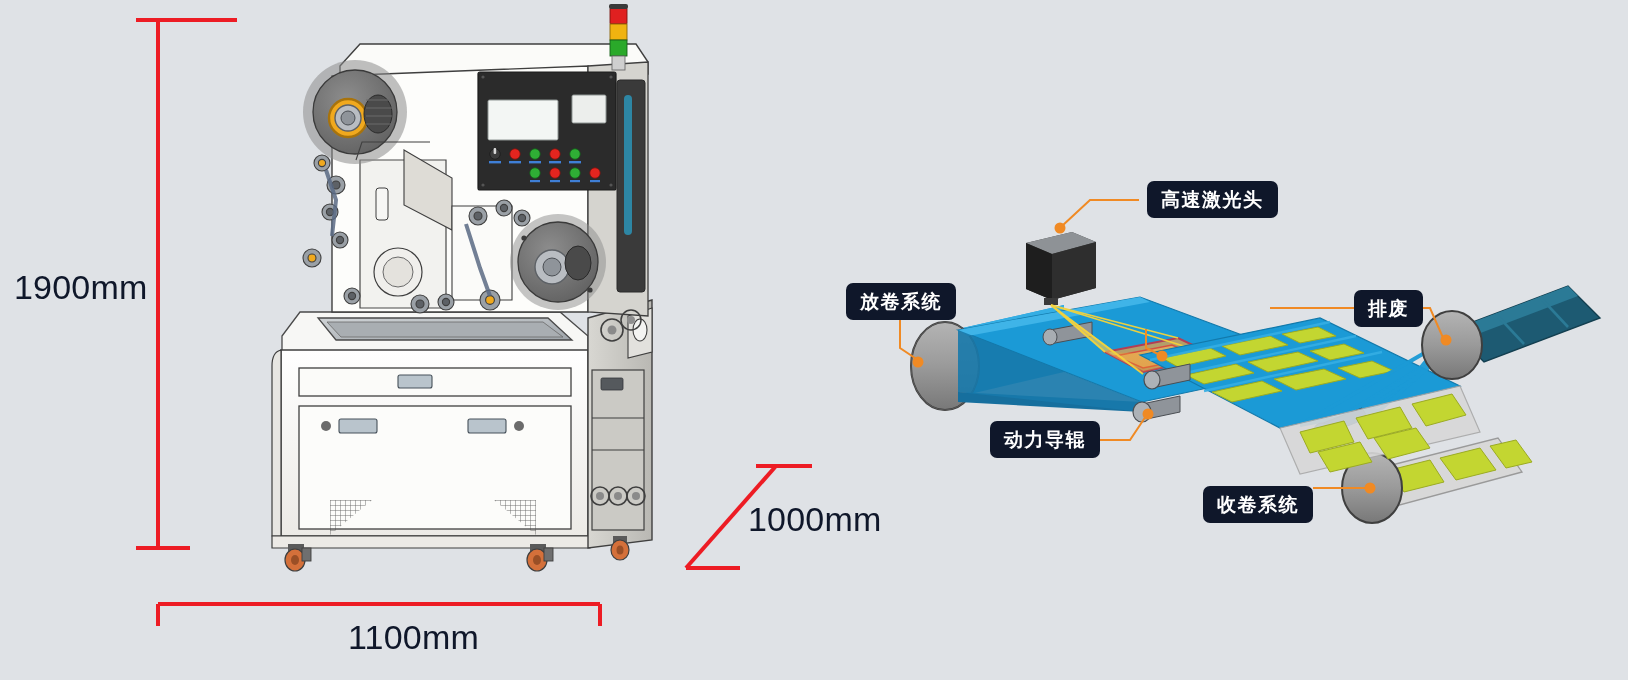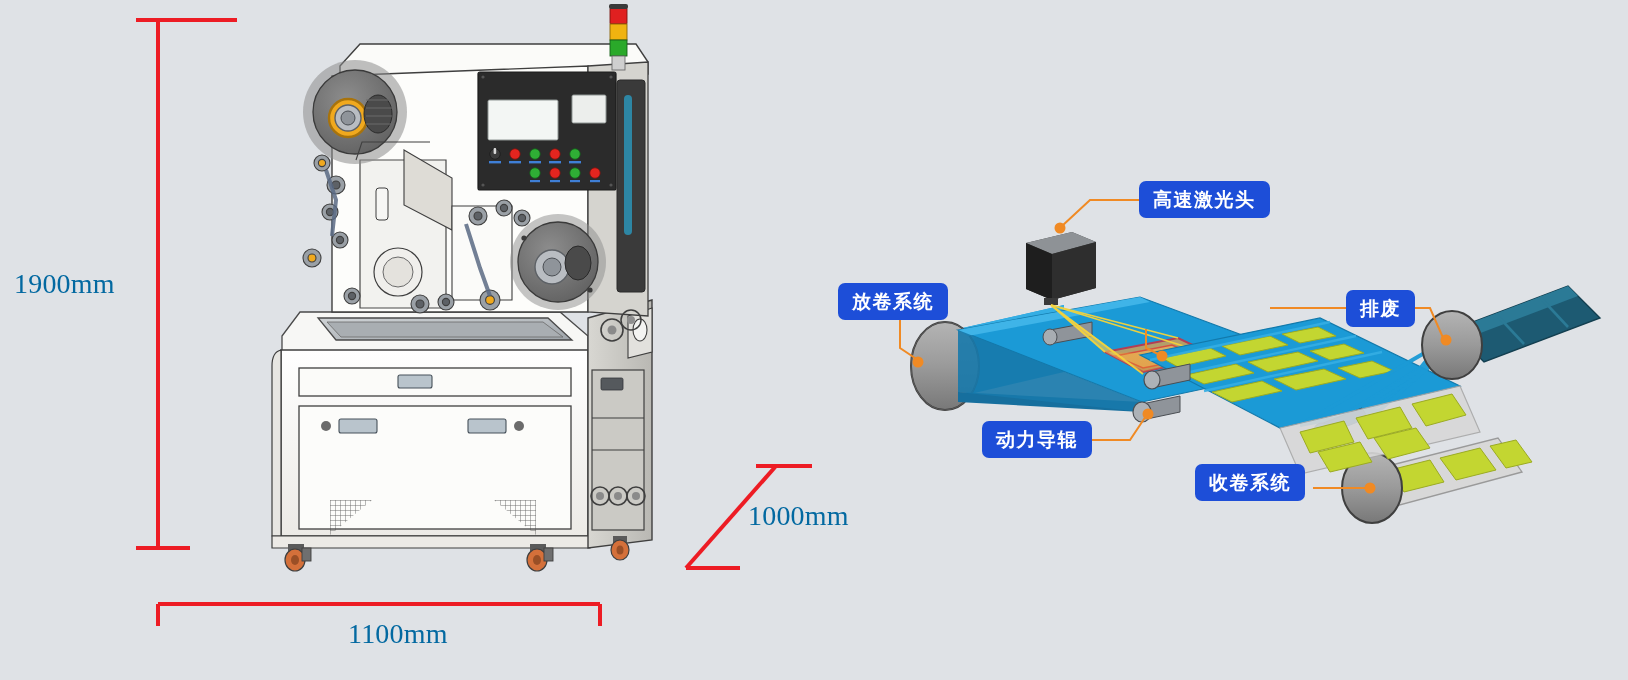--- a/index.html
+++ b/index.html
@@ -22,53 +22,54 @@
     background: #dfe2e6;
   }
   .layer {
     position: absolute;
     left: 0; top: 0;
     width: 1628px;
     height: 680px;
   }
   .dim-text {
     position: absolute;
-    font-family: Liberation Serif, serif;
-    font-size: 28px;
-    color: #0369a1;
+    font-family: Liberation Sans, sans-serif;
+    font-size: 34px;
+    color: #0f172a;
     white-space: nowrap;
     letter-spacing: 0.2px;
   }
   #dim-height-label { left: 14px; top: 268px; }
   #dim-width-label  { left: 348px; top: 618px; }
   #dim-depth-label  { left: 748px; top: 500px; }
 
   .callout {
     position: absolute;
-    background: #1d4ed8;
+    background: #0f172a;
     color: #ffffff;
     border-radius: 7px;
     font-family: "DejaVu Sans", "Liberation Sans", sans-serif;
     font-size: 19px;
     font-weight: bold;
     letter-spacing: 1.5px;
     display: flex;
     align-items: center;
     justify-content: center;
     white-space: nowrap;
     box-sizing: border-box;
     padding: 0 14px;
     height: 37px;
+    margin-left: 8px;
   }
   #callout-laser-head { left: 1139px; top: 181px; }
   #callout-unwind     { left: 838px;  top: 283px; }
   #callout-cut-range  { left: 1088px; top: 292px; }
   #callout-waste      { left: 1346px; top: 290px; }
   #callout-guide-roll { left: 982px;  top: 421px; }
-  #callout-rewind     { left: 1195px; top: 464px; }
+  #callout-rewind     { left: 1195px; top: 486px; }
 </style>
 </head>
 <body>
 
 <div id="stage">
 
   <svg class="layer" viewBox="0 0 1628 680" width="1628" height="680">
     <defs>
       <linearGradient id="bodyG" x1="0" y1="0" x2="0" y2="1">
         <stop offset="0" stop-color="#ffffff"></stop>

